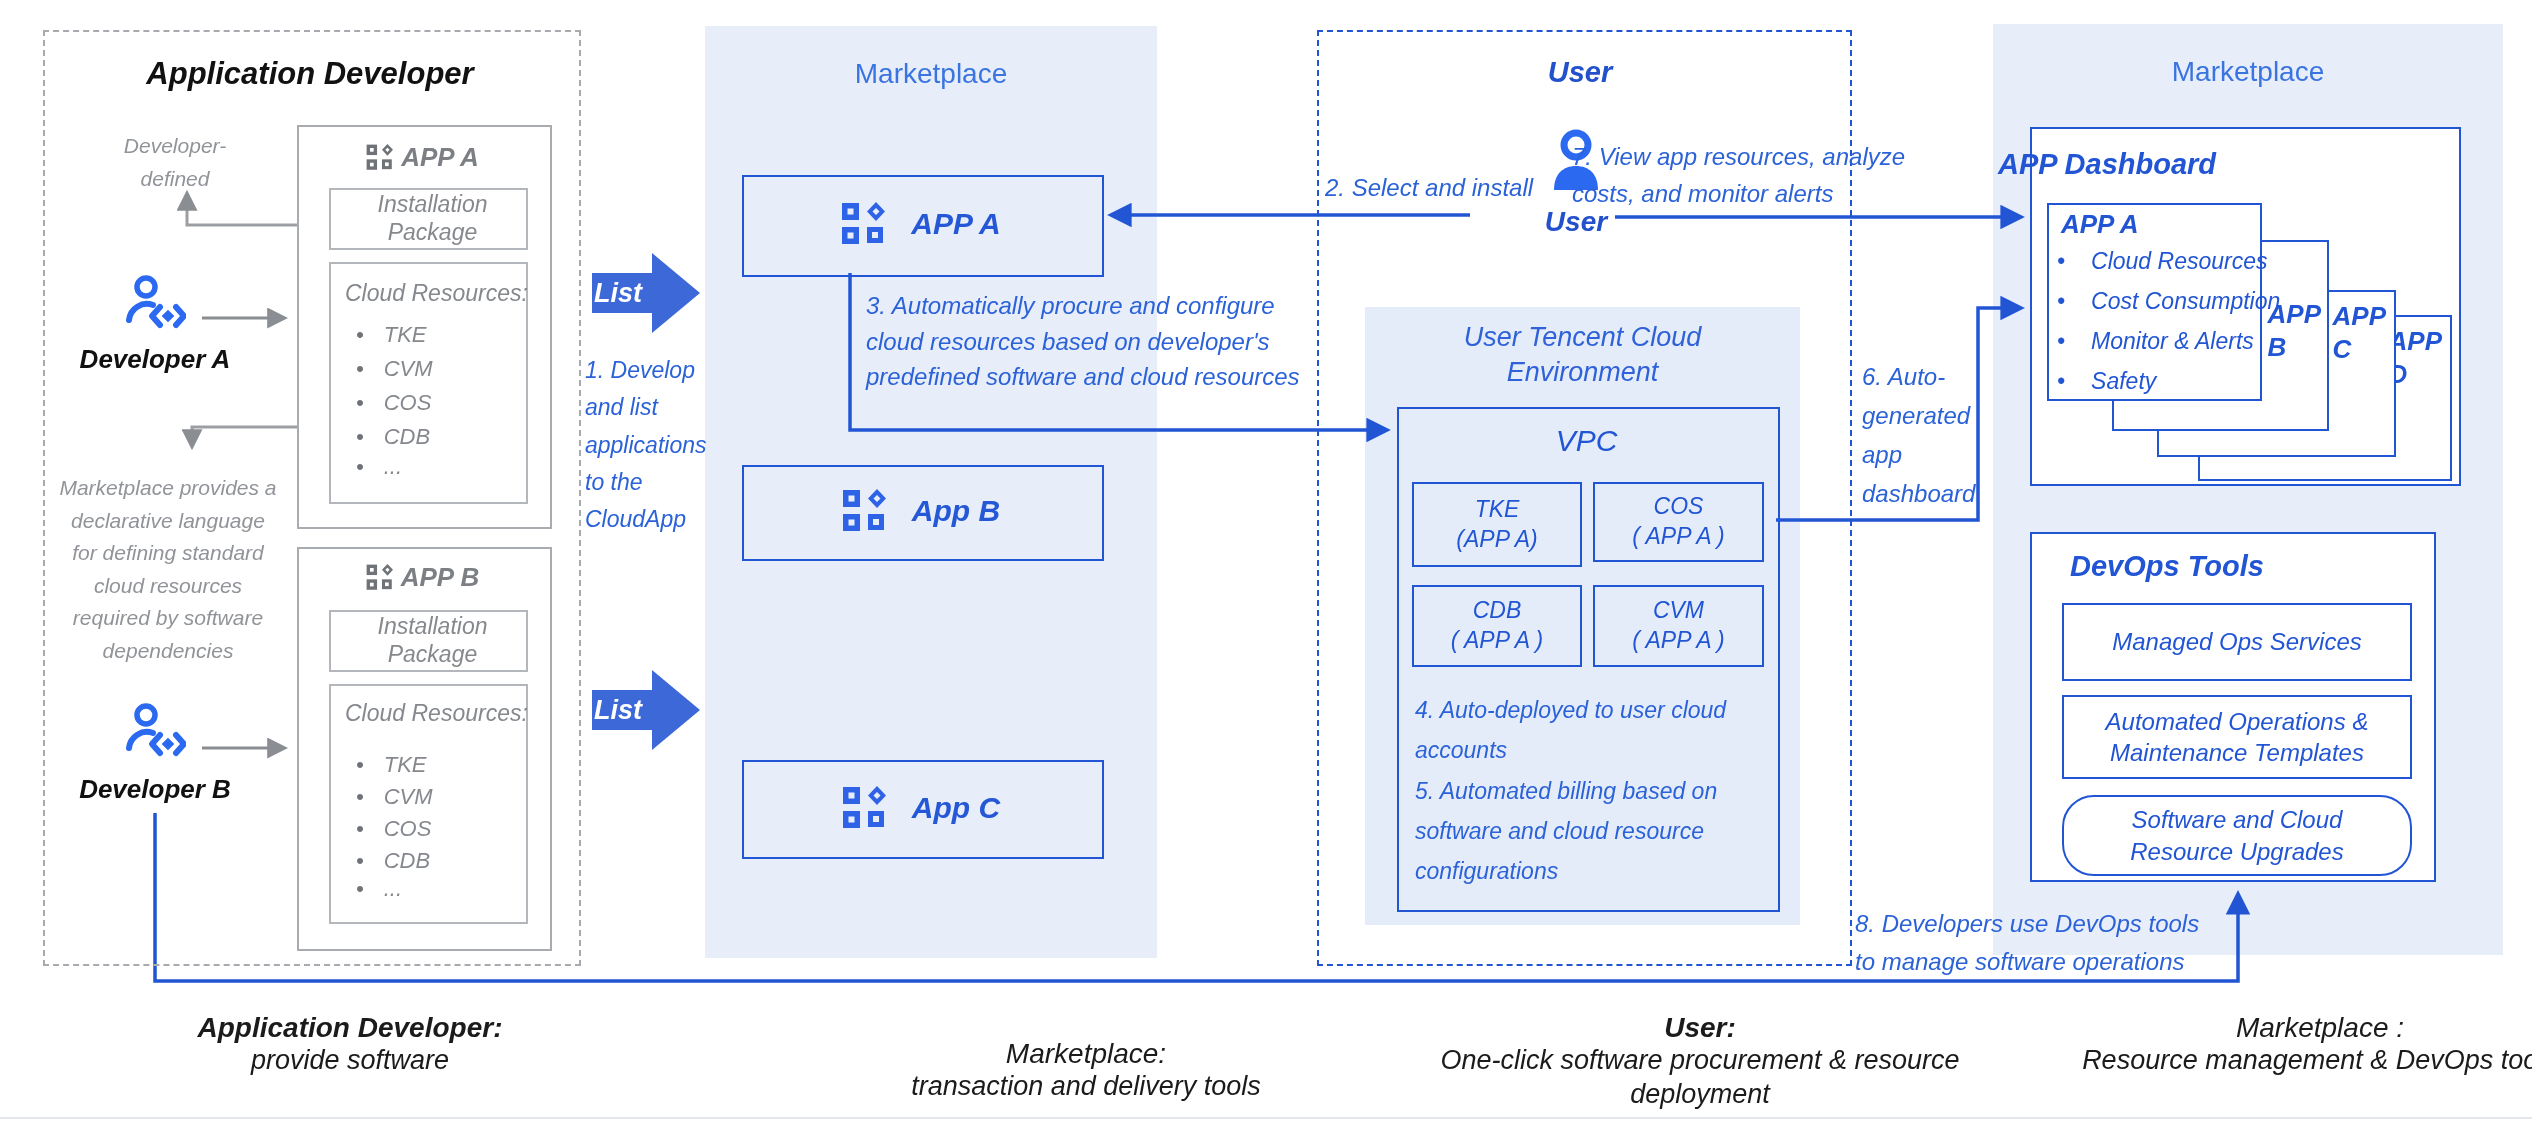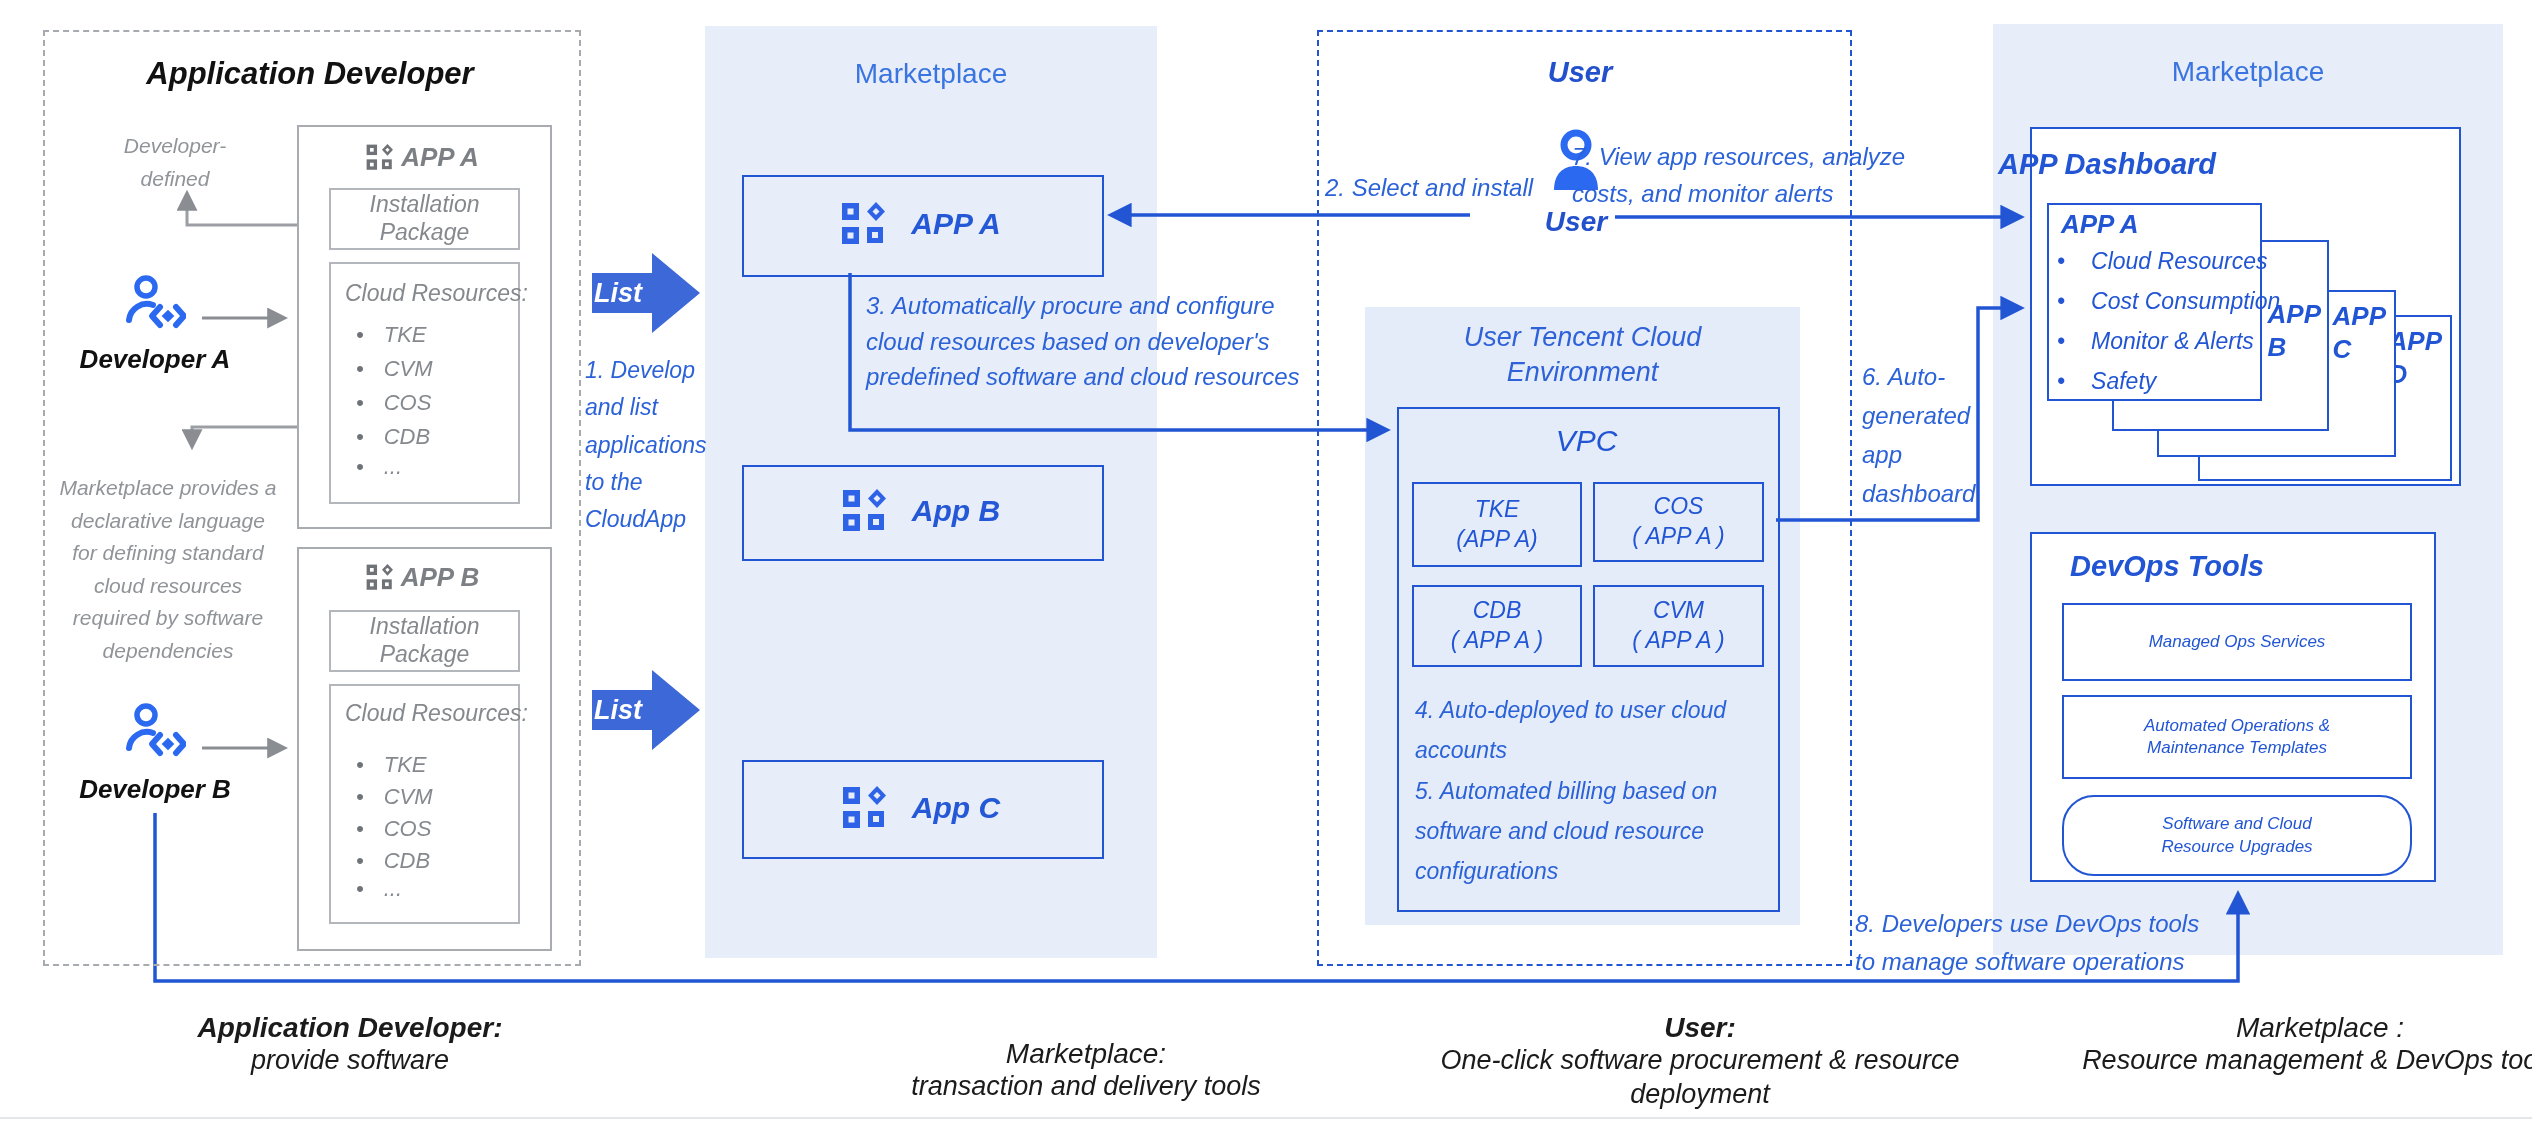--- a/index.html
+++ b/index.html
@@ -7,39 +7,39 @@
           font-family:"Liberation Sans",sans-serif;}
   .abs{position:absolute;}
   .pre{white-space:pre-line;}
   
   .panel{position:absolute;background:#e7edf9;}
   .dashed-gray{position:absolute;border:2px dashed #a7aaae;}
   .dashed-blue{position:absolute;border:2px dashed #2155d4;}
   
   .gbox{position:absolute;border:2px solid #a8abaf;background:#ffffff;}
   .ibox{position:absolute;border:2px solid #b3b6ba;background:#ffffff;color:#85898d;
-        font-style:italic;text-align:center;display:flex;align-items:center;justify-content:center;}
+        font-style:italic;text-align:center;display:flex;align-items:center;justify-content:center;padding-left:8px;}
   .gray-note{color:#909499;font-style:italic;text-align:center;line-height:1.55;}
   .ghead{position:absolute;display:flex;align-items:center;justify-content:center;gap:8px;
          color:#7c8084;font-style:italic;font-weight:bold;}
   .res-title{position:absolute;color:#85898d;font-style:italic;font-size:23px;}
   .bullet{position:absolute;color:#85898d;font-style:italic;font-size:22px;line-height:34px;}
   .bullet::before{content:"•";margin-right:20px;color:#6f7377;}
   .bullet-blue{color:#2155d4;font-style:italic;font-size:23px;line-height:40px;white-space:nowrap;}
   .bullet-blue::before{content:"•";margin-right:26px;}
   
   .bluebox{position:absolute;border:2.5px solid #2155d4;}
   .whitebox{position:absolute;border:2.5px solid #2155d4;background:#ffffff;}
   .blue-it{color:#2155d4;font-style:italic;}
   .step{position:absolute;color:#2b62d8;font-style:italic;font-size:24px;line-height:1.5;}
   .approw{position:absolute;display:flex;align-items:center;justify-content:center;gap:26px;
           color:#2458d6;font-style:italic;font-size:30px;font-weight:bold;}
   .card{position:absolute;background:#ffffff;border:2.5px solid #2155d4;}
   .devitem{position:absolute;border:2.5px solid #2155d4;background:#ffffff;color:#2155d4;
-           font-style:italic;font-size:17px;line-height:1.3;text-align:center;
+           font-style:italic;font-size:24px;line-height:1.3;text-align:center;
            display:flex;align-items:center;justify-content:center;}
   .rbox{position:absolute;border:2.5px solid #2155d4;color:#2155d4;font-style:italic;font-size:23px;
         line-height:1.3;text-align:center;display:flex;align-items:center;justify-content:center;}
   .sec-title{position:absolute;color:#3a74e0;font-size:28px;text-align:center;}
   .cap{position:absolute;text-align:center;color:#1b1b1b;}
   .cap .t{font-size:28px;font-style:italic;}
   .cap .s{font-size:27px;font-style:italic;font-weight:normal;line-height:1.25;}
   .cap.bold .t{font-weight:bold;}
   .list-label{position:absolute;color:#ffffff;font-style:italic;font-weight:bold;font-size:27px;
               width:60px;text-align:center;}

